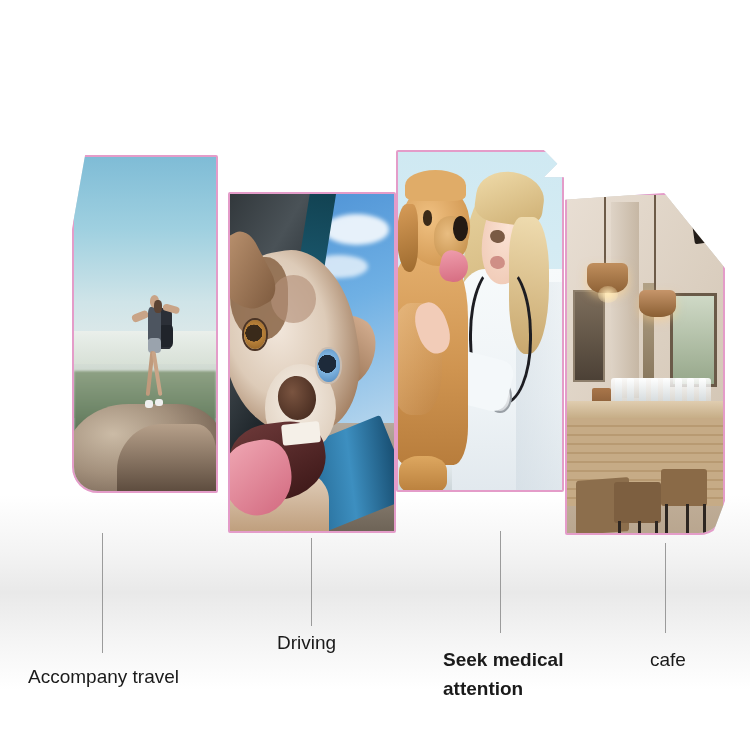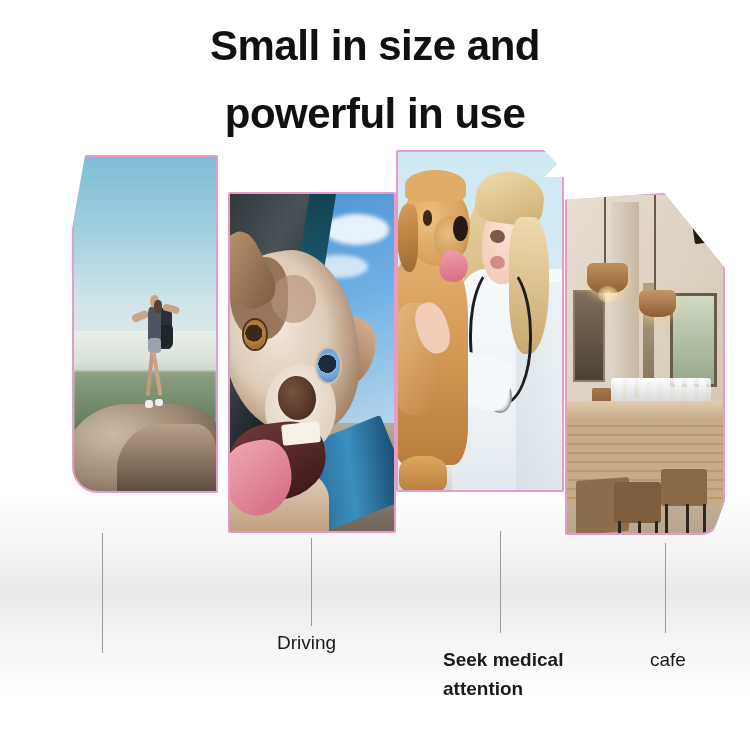--- a/index.html
+++ b/index.html
@@ -263,24 +263,20 @@
   #caption-travel { left: 28px;  top: 662px; }
   #caption-driving{ left: 277px; top: 628px; }
   #caption-vet    { left: 443px; top: 645px; }
   #caption-cafe   { left: 642px; top: 645px; margin-left: 8px; }
 </style>
 </head>
 <body>
 
 <div id="stage">
 
-  <div class="headline">
-    <span class="line">Small in size and</span>
-    <span class="line">powerful in use</span>
-  </div>
 
   <div class="panel" id="panel-travel" style="border-color: rgb(228, 156, 201);">
     <div class="photo">
       <div class="sky-1"></div>
       <div class="haze-1"></div>
       <div class="forest-1"></div>
       <div class="rock-1"></div>
       <div class="rock-1b"></div>
       <div class="hiker">
         <div class="h-pack"></div>
@@ -401,18 +397,19 @@
         <div class="leg" style="left:90%"></div>
       </div>
     </div>
   </div>
 
   <div class="leader" style="left: 102px; top: 533px; height: 120px; background: rgb(155, 155, 155);"></div>
   <div class="leader" style="left: 311px; top: 538px; height: 88px; background: rgb(155, 155, 155);"></div>
   <div class="leader" style="left: 500px; top: 531px; height: 102px; background: rgb(155, 155, 155);"></div>
   <div class="leader" style="left: 665px; top: 543px; height: 90px; background: rgb(155, 155, 155);"></div>
 
+  <div class="caption" id="caption-travel" style="color: rgb(26, 26, 26);">Accompany travel</div>
   <div class="caption" id="caption-driving" style="color: rgb(26, 26, 26);">Driving</div>
   <div class="caption" id="caption-vet" style="color: rgb(26, 26, 26); font-weight: bold;">Seek medical
 attention</div>
   <div class="caption" id="caption-cafe" style="color: rgb(26, 26, 26);">cafe</div>
 
 </div>
 
 </body></html>

